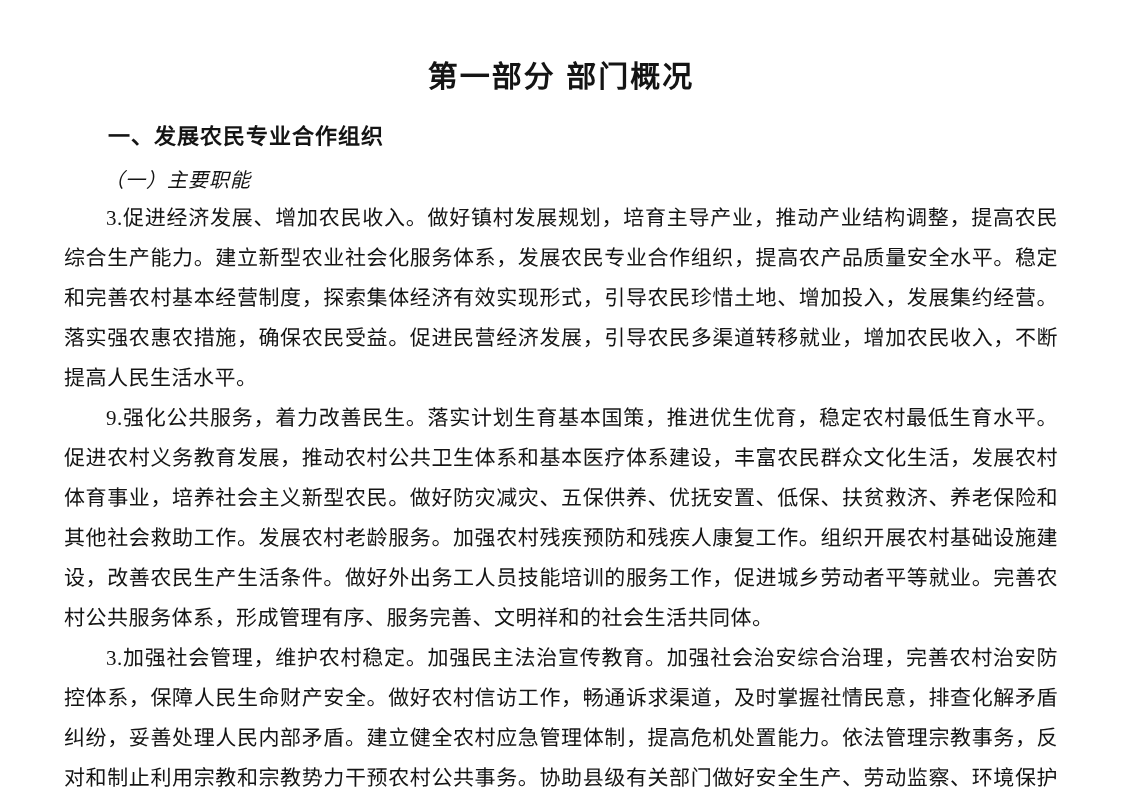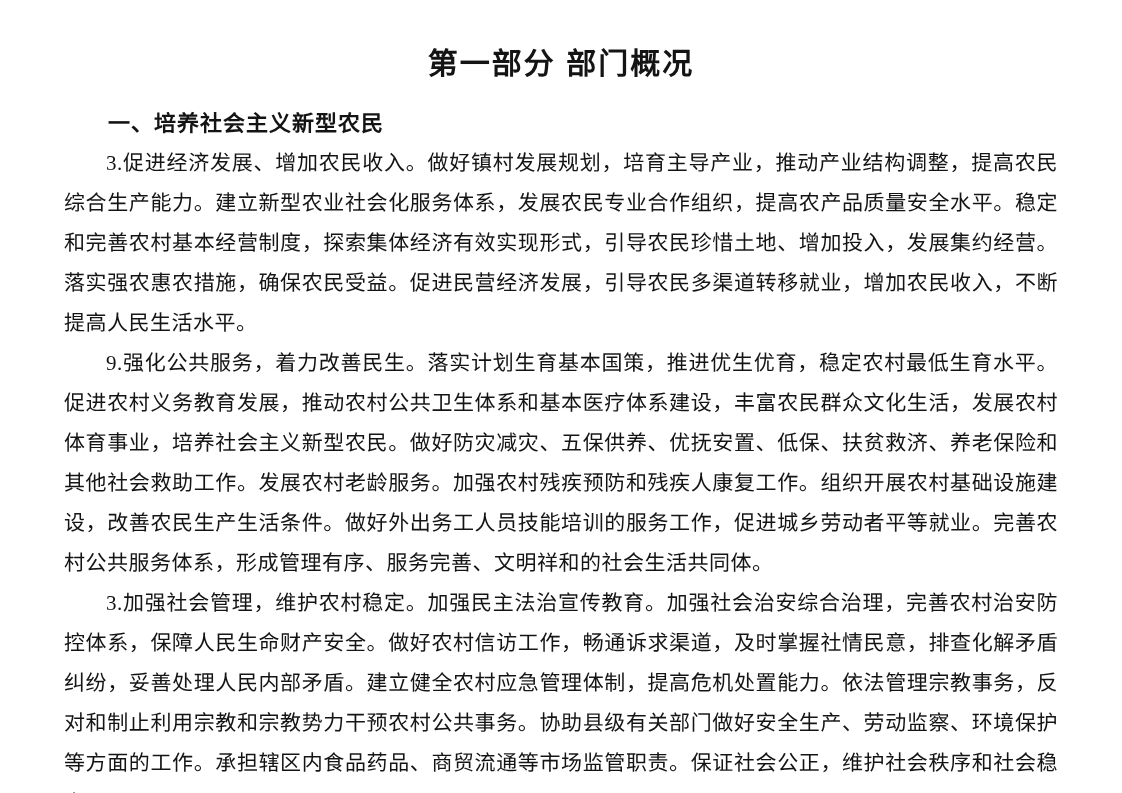--- a/index.html
+++ b/index.html
@@ -11,21 +11,21 @@
     width: 1122px;
     height: 793px;
     overflow: hidden;
     font-family: "Liberation Serif", serif;
     color: #141414;
   }
   .page {
     box-sizing: border-box;
     width: 1122px;
     height: 793px;
-    padding: 43px 64px 0 64px;
+    padding: 56px 64px 0 64px;
     background: #ffffff;
   }
   .doc-title {
     font-family: "Liberation Sans", sans-serif;
     font-weight: bold;
     font-size: 30px;
     line-height: 42px;
     text-align: center;
     letter-spacing: 2px;
     margin: 0;
@@ -61,21 +61,22 @@
     text-indent: 2em;
     letter-spacing: 0.5px;
   }
 </style>
 </head>
 <body>
 
 <div class="page">
   <h1 class="doc-title">第一部分 部门概况</h1>
 
-  <h2 class="section-heading">一、培养社会主义新型农民</h2>
+  <h2 class="section-heading">一、发展农民专业合作组织</h2>
 
+  <h3 class="subsection-heading">（一）主要职能</h3>
 
   <div class="body-text">
     <p class="body-para">3.促进经济发展、增加农民收入。做好镇村发展规划，培育主导产业，推动产业结构调整，提高农民综合生产能力。建立新型农业社会化服务体系，发展农民专业合作组织，提高农产品质量安全水平。稳定和完善农村基本经营制度，探索集体经济有效实现形式，引导农民珍惜土地、增加投入，发展集约经营。落实强农惠农措施，确保农民受益。促进民营经济发展，引导农民多渠道转移就业，增加农民收入，不断提高人民生活水平。</p>
     <p class="body-para">9.强化公共服务，着力改善民生。落实计划生育基本国策，推进优生优育，稳定农村最低生育水平。促进农村义务教育发展，推动农村公共卫生体系和基本医疗体系建设，丰富农民群众文化生活，发展农村体育事业，培养社会主义新型农民。做好防灾减灾、五保供养、优抚安置、低保、扶贫救济、养老保险和其他社会救助工作。发展农村老龄服务。加强农村残疾预防和残疾人康复工作。组织开展农村基础设施建设，改善农民生产生活条件。做好外出务工人员技能培训的服务工作，促进城乡劳动者平等就业。完善农村公共服务体系，形成管理有序、服务完善、文明祥和的社会生活共同体。</p>
     <p class="body-para">3.加强社会管理，维护农村稳定。加强民主法治宣传教育。加强社会治安综合治理，完善农村治安防控体系，保障人民生命财产安全。做好农村信访工作，畅通诉求渠道，及时掌握社情民意，排查化解矛盾纠纷，妥善处理人民内部矛盾。建立健全农村应急管理体制，提高危机处置能力。依法管理宗教事务，反对和制止利用宗教和宗教势力干预农村公共事务。协助县级有关部门做好安全生产、劳动监察、环境保护等方面的工作。承担辖区内食品药品、商贸流通等市场监管职责。保证社会公正，维护社会秩序和社会稳定。</p>
   </div>
 </div>
 
 </body></html>

